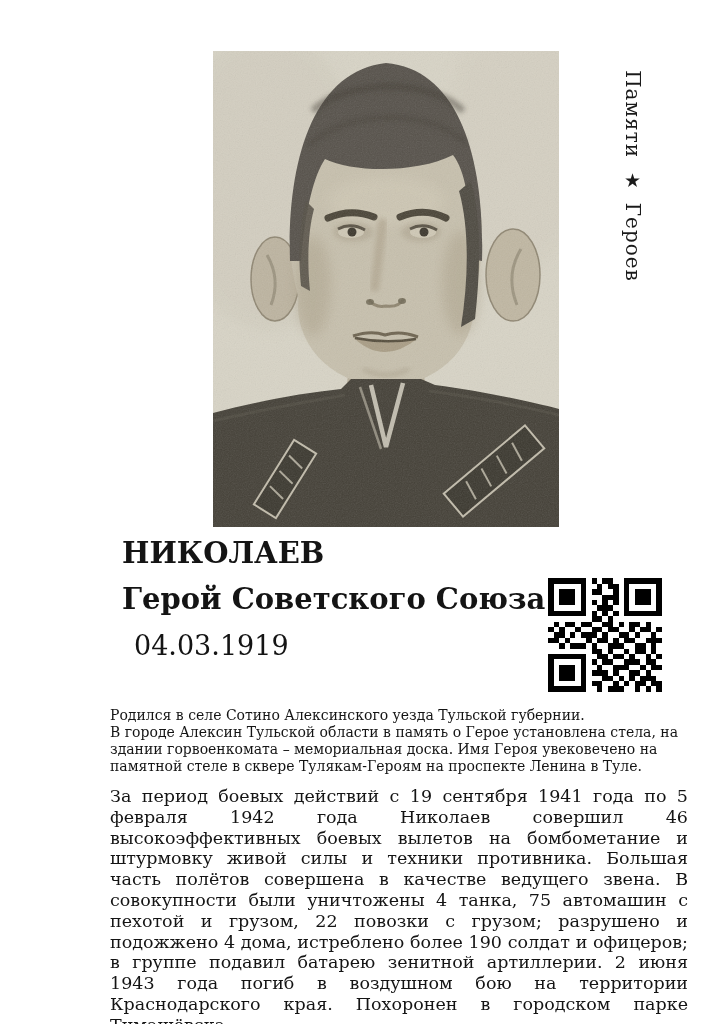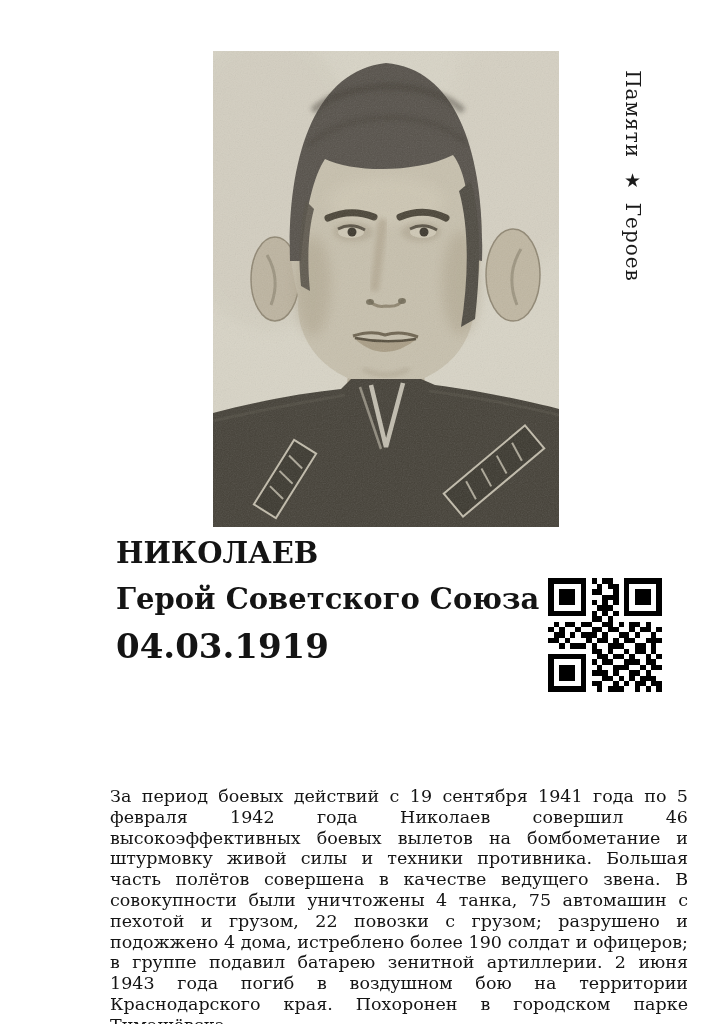--- a/index.html
+++ b/index.html
@@ -26,31 +26,32 @@
     white-space:nowrap;
     font-size:20px; letter-spacing:1px; color:#1a1a1a;
   }
   .vertical-banner .star {
     display:inline-block;
     transform:rotate(-90deg);
     font-size:19px;
     padding:0 6px;
   }
   
-  .header-block { position:absolute; left:116px; top:536px; }
+  .header-block { position:absolute; left:122px; top:536px; }
   .hero-surname, .hero-given {
     font-size:29px; font-weight:bold; line-height:34px;
   }
   .hero-title {
     font-size:29px; font-weight:bold; line-height:34px;
     margin-top:12px;
   }
   .birth-date {
-    font-size:34px; font-weight:bold; line-height:30px;
+    font-size:27px; font-weight:normal; line-height:30px;
     margin-top:15px;
+    margin-left:12px;
   }
   
   .qr {
     position:absolute; left:546px; top:576px;
     width:118px; height:118px; background:#ffffff;
   }
   .qr svg { display:block; width:118px; height:118px; shape-rendering:crispEdges; }
   
   .bio-short {
     position:absolute; left:110px; top:707px; width:582px;
@@ -405,19 +406,21 @@
         <rect x="61.70" y="110.30" width="5.45" height="5.45" fill="#000000"></rect>
         <rect x="67.10" y="110.30" width="5.45" height="5.45" fill="#000000"></rect>
         <rect x="72.50" y="110.30" width="5.45" height="5.45" fill="#000000"></rect>
         <rect x="88.70" y="110.30" width="5.45" height="5.45" fill="#000000"></rect>
         <rect x="99.50" y="110.30" width="5.45" height="5.45" fill="#000000"></rect>
         <rect x="110.30" y="110.30" width="5.45" height="5.45" fill="#000000"></rect>
       </svg>
   </div>
 
   <div class="bio-short">
+    <p>Родился в селе Сотино Алексинского уезда Тульской губернии.</p>
+    <p>В городе Алексин Тульской области в память о Герое установлена стела, на здании горвоенкомата – мемориальная доска. Имя Героя увековечено на памятной стеле в сквере Тулякам-Героям на проспекте Ленина в Туле.</p>
   </div>
 
   <div class="bio-main">
     <p>За период боевых действий с 19 сентября 1941 года по 5 февраля 1942 года Николаев совершил 46 высокоэффективных боевых вылетов на бомбометание и штурмовку живой силы и техники противника. Большая часть полётов совершена в качестве ведущего звена. В совокупности были уничтожены 4 танка, 75 автомашин с пехотой и грузом, 22 повозки с грузом; разрушено и подожжено 4 дома, истреблено более 190 солдат и офицеров; в группе подавил батарею зенитной артиллерии. 2 июня 1943 года погиб в воздушном бою на территории Краснодарского края. Похоронен в городском парке Тимашёвска.</p>
   </div>
 
 </div>
 
 </body></html>

